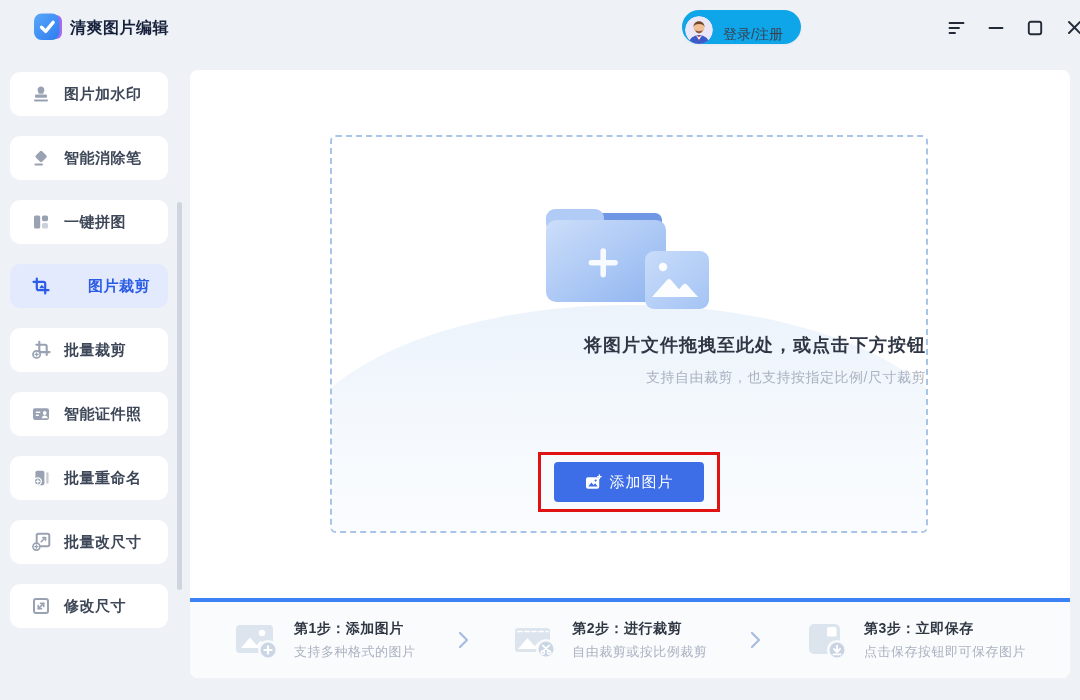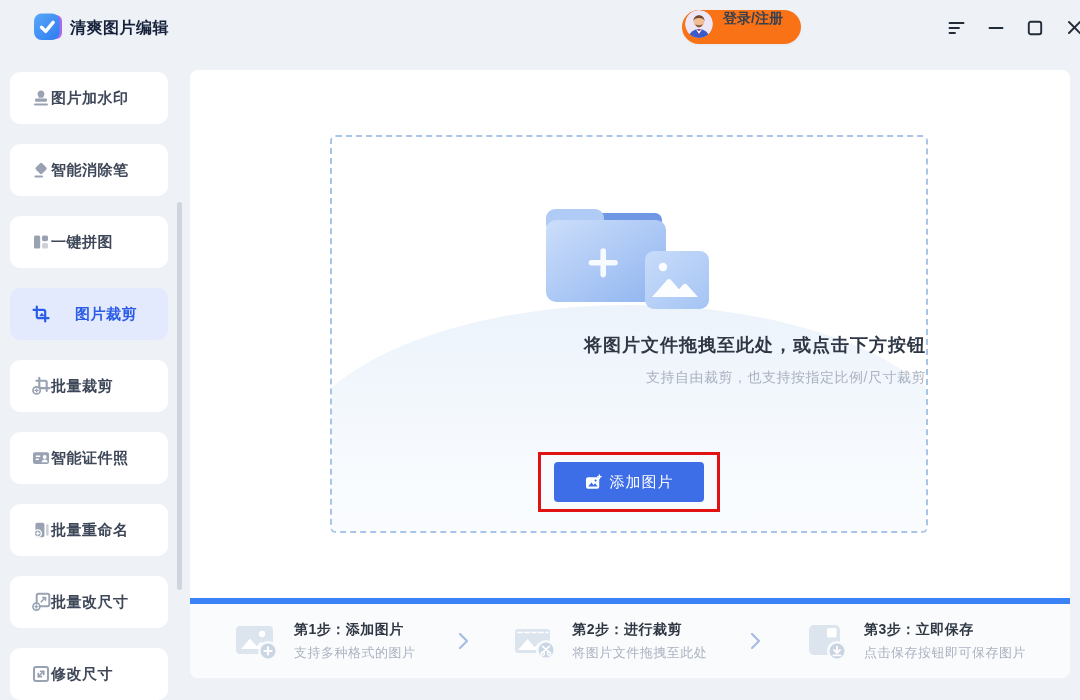--- a/index.html
+++ b/index.html
@@ -8,49 +8,49 @@
     position:relative;
     background:#EEF1F6;
     font-family:"Liberation Sans","DejaVu Sans",sans-serif;
     -webkit-font-smoothing:antialiased;
   }
 
   
   .titlebar { position:absolute; top:0; left:0; width:1080px; height:55px; display:flex; align-items:center;margin-left:20px; }
   .logo { position:absolute; left:14px; top:13px; width:29px; height:28px; }
   .app-title { position:absolute; left:50px; top:18px; font-size:16px; font-weight:bold; color:#15203A; letter-spacing:.5px; }
-  .login-pill { position:absolute; left:662px; top:10px; height:34px; padding-right:18px; background:#f97316; border-radius:17px; display:flex; align-items:flex-start; cursor:pointer; box-shadow:0 1px 2px rgba(120,130,160,.08);font-weight:bold; }
+  .login-pill { position:absolute; left:662px; top:10px; height:34px; padding-right:18px; background:#0ea5e9; border-radius:17px; display:flex; align-items:flex-end; cursor:pointer; box-shadow:0 1px 2px rgba(120,130,160,.08); }
   .avatar-wrap { width:28px; height:28px; margin-left:3px; border-radius:50%; overflow:hidden; }
   .login-label { margin-left:10px; font-size:14px; color:#38404F; }
   .win-controls { position:absolute; right:12px; top:0; height:55px; display:flex; align-items:center; gap:11px; }
   .win-btn { width:28px; height:28px; display:flex; align-items:center; justify-content:center; cursor:pointer; color:#232A38; }
 
   
   .sidebar { position:absolute; left:10px; top:72px; width:158px; display:flex; flex-direction:column; gap:20px; }
-  .side-item { height:52px; background:#FFFFFF; border-radius:10px; display:flex; align-items:center; padding-left:21px; cursor:pointer; }
+  .side-item { height:44px; background:#FFFFFF; border-radius:10px; display:flex; align-items:center; padding-left:21px; gap:13px; cursor:pointer; }
   .side-item .nav-icon { width:20px; height:20px; color:#99A2B2; flex:none; }
   .side-item .side-label { font-size:15px; font-weight:600; color:#3E4758; letter-spacing:.5px; }
   .side-item.active { background:#E4EAFD; }
   .side-item.active .nav-icon { color:#2B5CE6; }
   .side-item.active .side-label { color:#2B5CE6;padding-left:24px; }
   .side-scrollbar { position:absolute; left:177px; top:202px; width:5px; height:388px; border-radius:3px; background:#CFD5DF; }
 
   
   .main-card { position:absolute; left:190px; top:70px; width:880px; height:608px; background:#FFFFFF; border-radius:8px; }
 
   .dropzone { position:absolute; left:140px; top:65px; width:598px; height:398px; border:2px dashed #A9C4E9; border-radius:6px; overflow:hidden; }
   .hill { position:absolute; top:168px; left:50%; transform:translateX(-50%); width:680px; height:320px; border-radius:50%; background:linear-gradient(180deg,#ECF3FB 0%,#F8FBFE 55%,#FDFEFF 100%); }
   .illustration { position:absolute; top:70px; left:50%; transform:translateX(-50%); }
   .dz-headline { position:absolute; top:196px; width:100%; text-align:right; font-size:18px; font-weight:bold; color:#2F3745; letter-spacing:1px; }
   .dz-subline { position:absolute; top:232px; width:100%; text-align:right; font-size:14px; color:#ABB2C0; letter-spacing:.5px; }
   .annotation-box { position:absolute; top:272px; left:50%; transform:translateX(-50%); width:182px; height:60px; border:3px solid #E11212; display:flex; align-items:center; justify-content:center;margin-top:43px; }
   .add-btn { width:150px; height:40px; background:#3D6EE8; border:none; border-radius:4px; color:#FFFFFF; font-size:15px; font-family:inherit; letter-spacing:1px; display:flex; align-items:center; justify-content:center; gap:8px; cursor:pointer; }
 
   
-  .steps-bar { position:absolute; left:0; top:528px; width:100%; height:80px; background:#FAFBFD; border-top:6px solid #3b82f6; border-radius:0 0 8px 8px; display:flex; align-items:center; justify-content:space-between; padding:0 44px; }
+  .steps-bar { position:absolute; left:0; top:528px; width:100%; height:80px; background:#FAFBFD; border-top:4px solid #3b82f6; border-radius:0 0 8px 8px; display:flex; align-items:center; justify-content:space-between; padding:0 44px; }
   .step { display:flex; align-items:center; gap:14px; }
   .step-texts { display:flex; flex-direction:column; gap:5px; }
   .step-title { font-size:14px; font-weight:bold; color:#2F3743; letter-spacing:.5px; }
   .step-desc { font-size:13px; color:#ABB2C0; letter-spacing:.5px;font-family:Liberation Serif, serif; }
   .step-chevron { display:flex; align-items:center; }
 </style>
 </head>
 <body>
 
 <div class="titlebar">
@@ -311,21 +311,21 @@
           <path d="M6 13.5h4M13 13.5h4M20 13.5h4M27 13.5h4M34 13.5h2" stroke="#FFFFFF" stroke-width="1.7" stroke-linecap="round"></path>
           <path d="M6 31l9.5-11 7.2 8.2 3.6-4 6.2 6.8z" fill="#FFFFFF"></path>
           <circle cx="34" cy="31" r="8.8" fill="#CBD6E4" stroke="#F8FAFC" stroke-width="2.6"></circle>
           <path d="M30.6 27.4l6.8 6M37.4 27.4l-6.8 6" stroke="#FFFFFF" stroke-width="1.6" stroke-linecap="round"></path>
           <circle cx="30.8" cy="34.6" r="1.7" fill="none" stroke="#FFFFFF" stroke-width="1.4"></circle>
           <circle cx="37.2" cy="34.6" r="1.7" fill="none" stroke="#FFFFFF" stroke-width="1.4"></circle>
         </svg>
       </span>
       <div class="step-texts">
         <div class="step-title">第2步：进行裁剪</div>
-        <div class="step-desc">将图片文件拖拽至此处</div>
+        <div class="step-desc">自由裁剪或按比例裁剪</div>
       </div>
     </div>
 
     <div class="step-chevron">
       <svg width="11" height="18" viewBox="0 0 11 18">
           <path d="M2 2l7 7-7 7" stroke="#A7BBE3" stroke-width="2.2" fill="none" stroke-linecap="round" stroke-linejoin="round"></path>
         </svg>
     </div>
 
     <div class="step">

